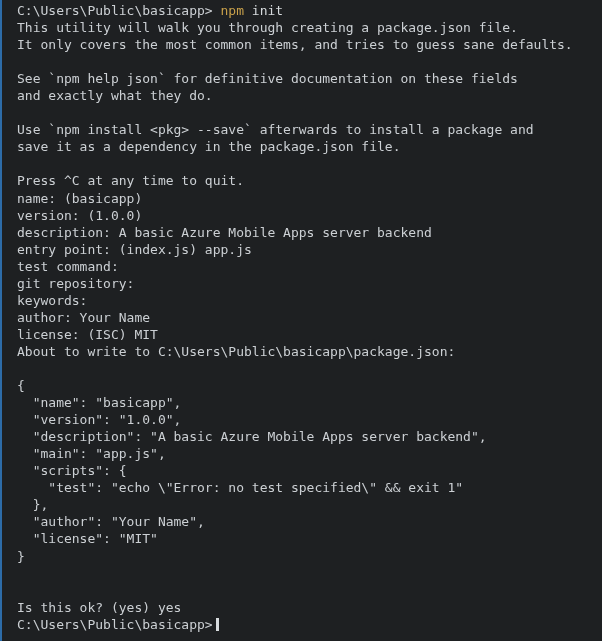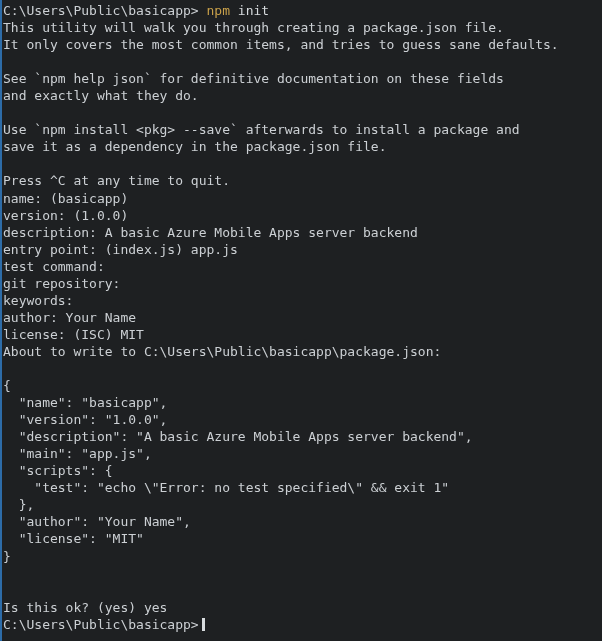--- a/index.html
+++ b/index.html
@@ -26,21 +26,21 @@
     top: 0;
     width: 2px;
     height: 100%;
     background: #2d6ca8;
     z-index: 5;
   }
   #screen {
     position: absolute;
     left: 0;
     top: 0;
-    padding: 2px 0 0 3px;
+    padding: 2px 0 0 17px;
     box-sizing: border-box;
     width: 602px;
     white-space: pre;
   }
   .line {
     height: 17.05px;
     white-space: pre;
     letter-spacing: 0px;
   }
   .line.blank {

